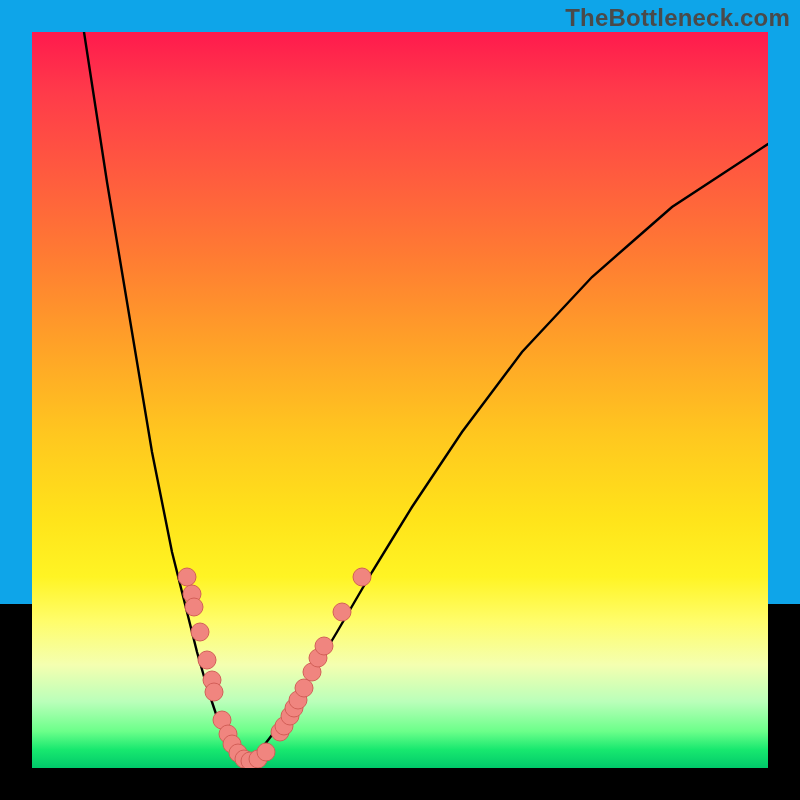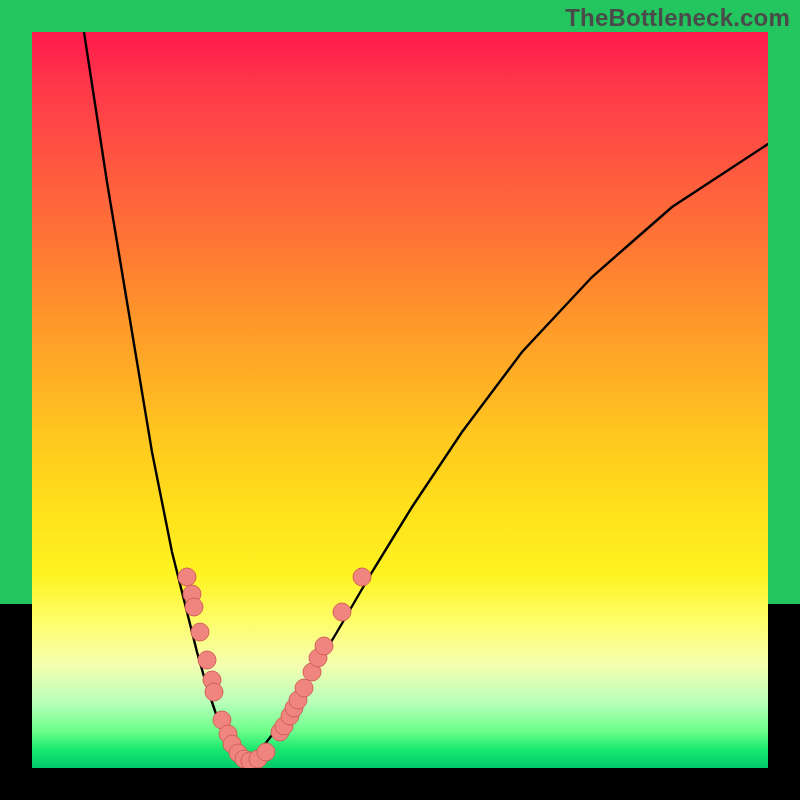--- a/index.html
+++ b/index.html
@@ -8,21 +8,21 @@
     width: 800px;
     height: 800px;
     background: #000000;
     overflow: hidden;
     font-family: Arial, Helvetica, sans-serif;
   }
   .stage {
     position: relative;
     width: 800px;
     height: 604px;
-    background: #22c55e;
+    background: #0ea5e9;
     text-align: center;
   }
   .plot {
     position: absolute;
     left: 32px;
     top: 32px;
     width: 736px;
     height: 736px;
     overflow: hidden;
   }

